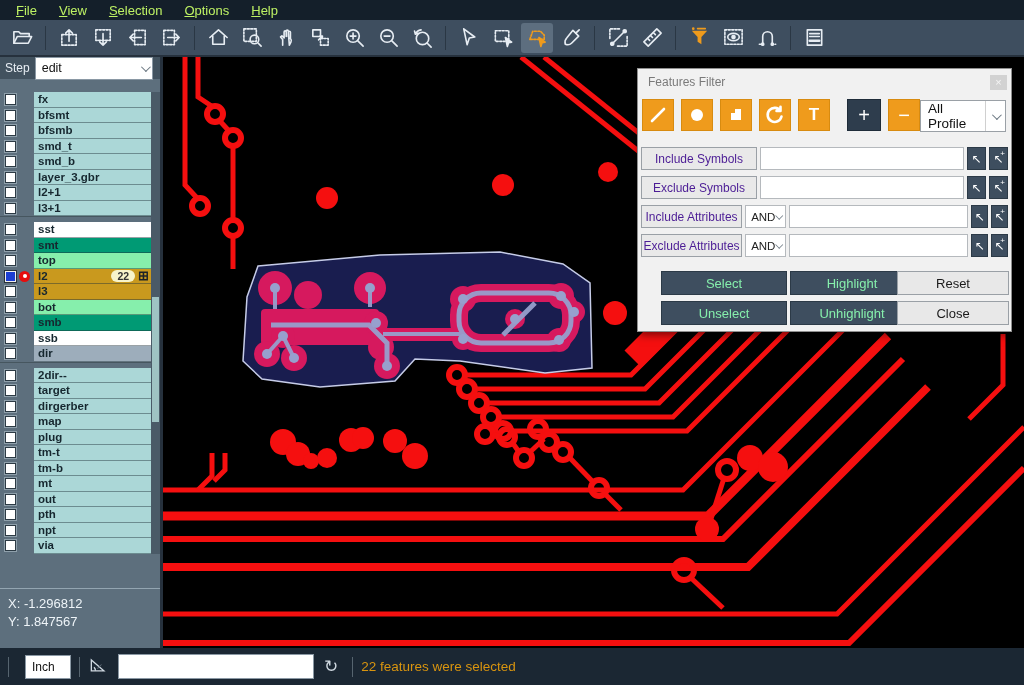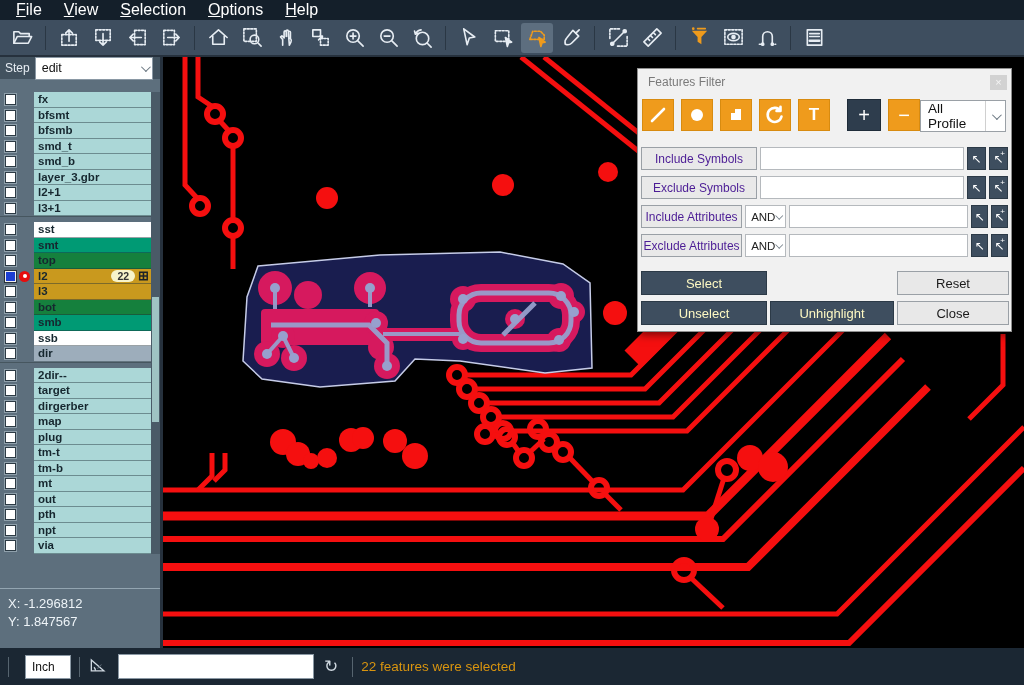--- a/index.html
+++ b/index.html
@@ -3,21 +3,21 @@
 <meta charset="utf-8">
 <style>
   * { margin:0; padding:0; box-sizing:border-box; }
   html,body { width:1024px; height:685px; }
   body { font-family:"Liberation Sans", sans-serif; background:#000; position:relative; overflow:hidden;
          --orange:#ef9b1c; --red:#f50f0f; --slate:#5d6f7d; --toolbar:#3e4e5f; --barnavy:#1b2733; }
 
   
   .menubar { position:absolute; left:0; top:0; width:1024px; height:20px; background:#141f2a;
              display:flex; align-items:center; padding-left:6px; gap:2px; z-index:5; }
-  .menu-item { color:#ffffff; font-size:16px; padding:2px 10px; cursor:default; }
+  .menu-item { color:#bef264; font-size:13px; padding:2px 10px; cursor:default; }
   .menu-item::first-letter { text-decoration:underline; }
 
   
   .toolbar { position:absolute; left:0; top:20px; width:1024px; height:37px; background:var(--toolbar);
              border-bottom:2px solid #26313d; display:flex; align-items:center; padding-left:6px; gap:2px; z-index:5; }
   .tbtn { width:32px; height:30px; background:transparent; border:none; color:#e7edf3;
           display:flex; align-items:center; justify-content:center; border-radius:3px; }
   .tbtn svg { width:23px; height:23px; stroke:currentColor; fill:none; stroke-width:1.7; stroke-linecap:round; stroke-linejoin:round; }
   .tbtn.active { background:#5d6e7f; color:var(--orange); }
   .tbtn.orange { color:var(--orange); }
@@ -38,21 +38,21 @@
   .lgap { height:6px; border-top:1px solid #46565f; }
   .cbcell { width:34px; display:flex; align-items:center; padding-left:5px; gap:3px; flex:none; }
   .cb { width:11px; height:11px; background:#fff; border:1px solid #2c3a44; outline:1px solid #8fa0ab; flex:none; }
   .cb.on { background:#1c3ed2; border:1px solid #f0f0f0; outline:1px solid #28323a; }
   .adot { width:11px; height:11px; border-radius:50%; background:#e60d0d; position:relative; flex:none; }
   .adot::after { content:""; position:absolute; left:3.5px; top:3.5px; width:4px; height:4px; border-radius:50%; background:#fff; }
   .lname { flex:1; height:100%; display:flex; align-items:center; padding:0 3px 0 4px;
            font-size:11.5px; font-weight:700; color:#16272f; border-bottom:1px solid rgba(30,48,58,.45); gap:3px; }
   .lname .nm { flex:1; white-space:nowrap; overflow:hidden; }
   .c-teal { background:#abd7d7; } .c-white{ background:#ffffff; } .c-green{ background:#009a74; }
-  .c-amber{ background:#15803d; } .c-gold { background:#c9991e; } .c-gray { background:#9dadbb; }
+  .c-amber{ background:#86efac; } .c-gold { background:#c9991e; } .c-gray { background:#9dadbb; }
   .badge { background:#f7f3cb; border-radius:8px; font-size:10.5px; font-weight:700; color:#333; padding:0 6px; line-height:12px; }
   .gridic { font-size:13px; color:#1c2228; line-height:12px; }
   .vscroll { position:absolute; right:0; top:35px; width:9px; height:462px; background:#4a5a67; }
   .vthumb { position:absolute; left:1px; width:7px; top:205px; height:125px; background:#9fc3c3; }
   .coords { position:absolute; left:0; bottom:0; width:100%; height:60px; border-top:1px solid #93a5b1;
             color:#eef4f8; font-size:13px; padding:6px 0 0 8px; line-height:18px; }
 
   
   .canvas { position:absolute; left:163px; top:57px; width:861px; height:591px; background:#000; z-index:1; }
 
@@ -80,21 +80,21 @@
             font-size:12px; display:flex; align-items:center; justify-content:center; }
   .finput { flex:1; height:23px; background:#fff; border:1px solid #b5b9bd; }
   .fand { width:44px; height:23px; background:#fff; border:1px solid #b5b9bd; display:flex; align-items:center;
           justify-content:space-between; padding:0 3px 0 5px; font-size:11.5px; color:#222; }
   .fand .chev{ transform:rotate(45deg) translateY(-1px) scale(.8); }
   .navb { width:19px; height:23px; background:#3e4e5f; color:#fff; border:1px solid #2c3a47; font-size:12px;
           display:flex; align-items:center; justify-content:center; position:relative; }
   .navb .plus { position:absolute; top:1px; right:2px; font-size:8px; }
   .dbtn { position:absolute; height:24px; border:1px solid #9aa0a6; font-size:13px;
           display:flex; align-items:center; justify-content:center; }
-  .dbtn.dark { background:#3e4e5f; color:#fef9c3; border-color:#2c3a47; }
+  .dbtn.dark { background:#3e4e5f; color:#86efac; border-color:#2c3a47;margin-left:20px; }
   .dbtn.lite { background:#e8e8e8; color:#1a1a1a; }
 
   
   .statusbar { position:absolute; left:0; top:648px; width:1024px; height:37px; background:var(--barnavy);
                display:flex; align-items:center; z-index:6; }
   .ssep { width:1px; height:20px; background:#56646f; margin:0 8px; }
   .unitsel { width:46px; height:24px; background:#fff; border:1px solid #8a98a4; display:flex; align-items:center;
              justify-content:space-between; padding:0 3px 0 6px; font-size:12px; color:#111; margin-left:8px;gap:44px; }
   .angleic svg { width:20px; height:20px; stroke:#cfd8e0; fill:none; stroke-width:1.6; }
   .cmdinput { width:196px; height:25px; background:#fff; border:1px solid #8a98a4; margin-left:10px; }
@@ -714,20 +714,21 @@
         <span class="fand">
           <span>AND</span>
           <span class="chev"></span>
         </span>
         <input class="finput" type="text" style="">
         <button class="navb">↖</button>
         <button class="navb">↖<span class="plus">+</span></button>
       </div>
     </div>
   <div class="dbtn dark" style="left:3px;top:202px;width:126px;">Select</div>
+  <div class="dbtn dark" style="left:132px;top:202px;width:124px;">Highlight</div>
   <div class="dbtn lite" style="left:259px;top:202px;width:112px;">Reset</div>
   <div class="dbtn dark" style="left:3px;top:232px;width:126px;">Unselect</div>
   <div class="dbtn dark" style="left:132px;top:232px;width:124px;">Unhighlight</div>
   <div class="dbtn lite" style="left:259px;top:232px;width:112px;">Close</div>
 </div>
 
 <div class="statusbar">
   <div class="ssep"></div>
   <div class="unitsel">
     <span>Inch</span>

